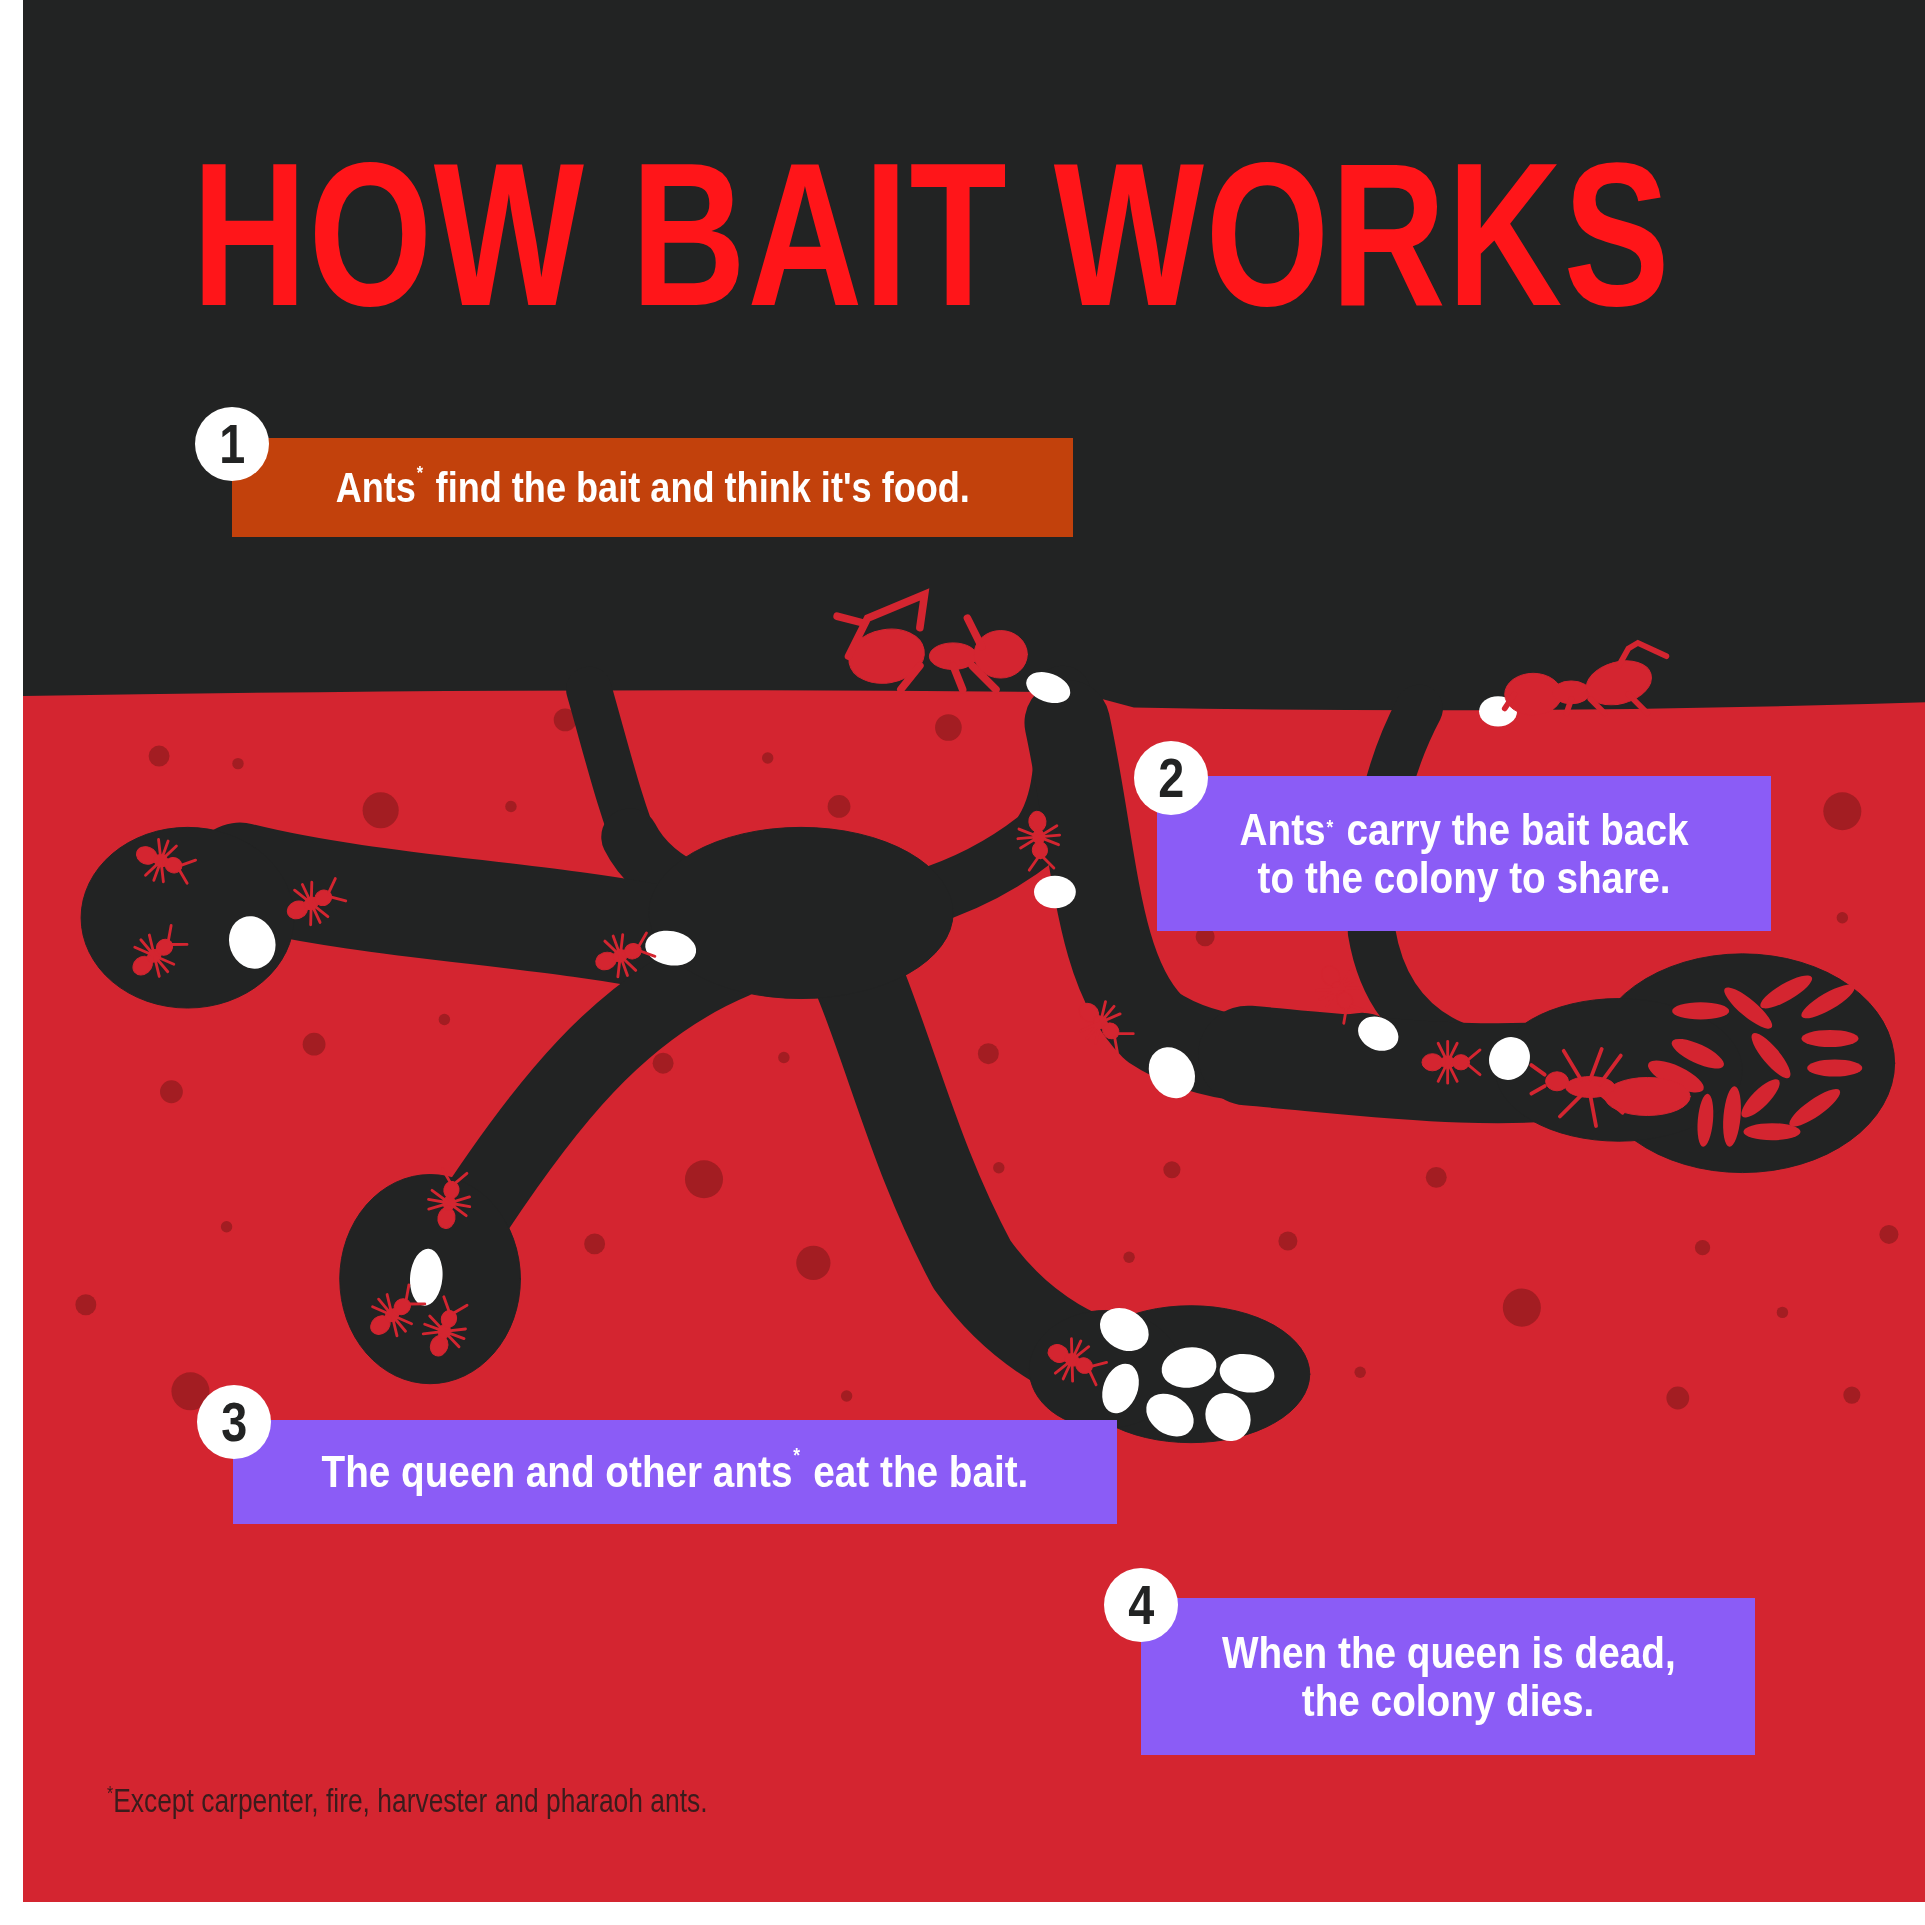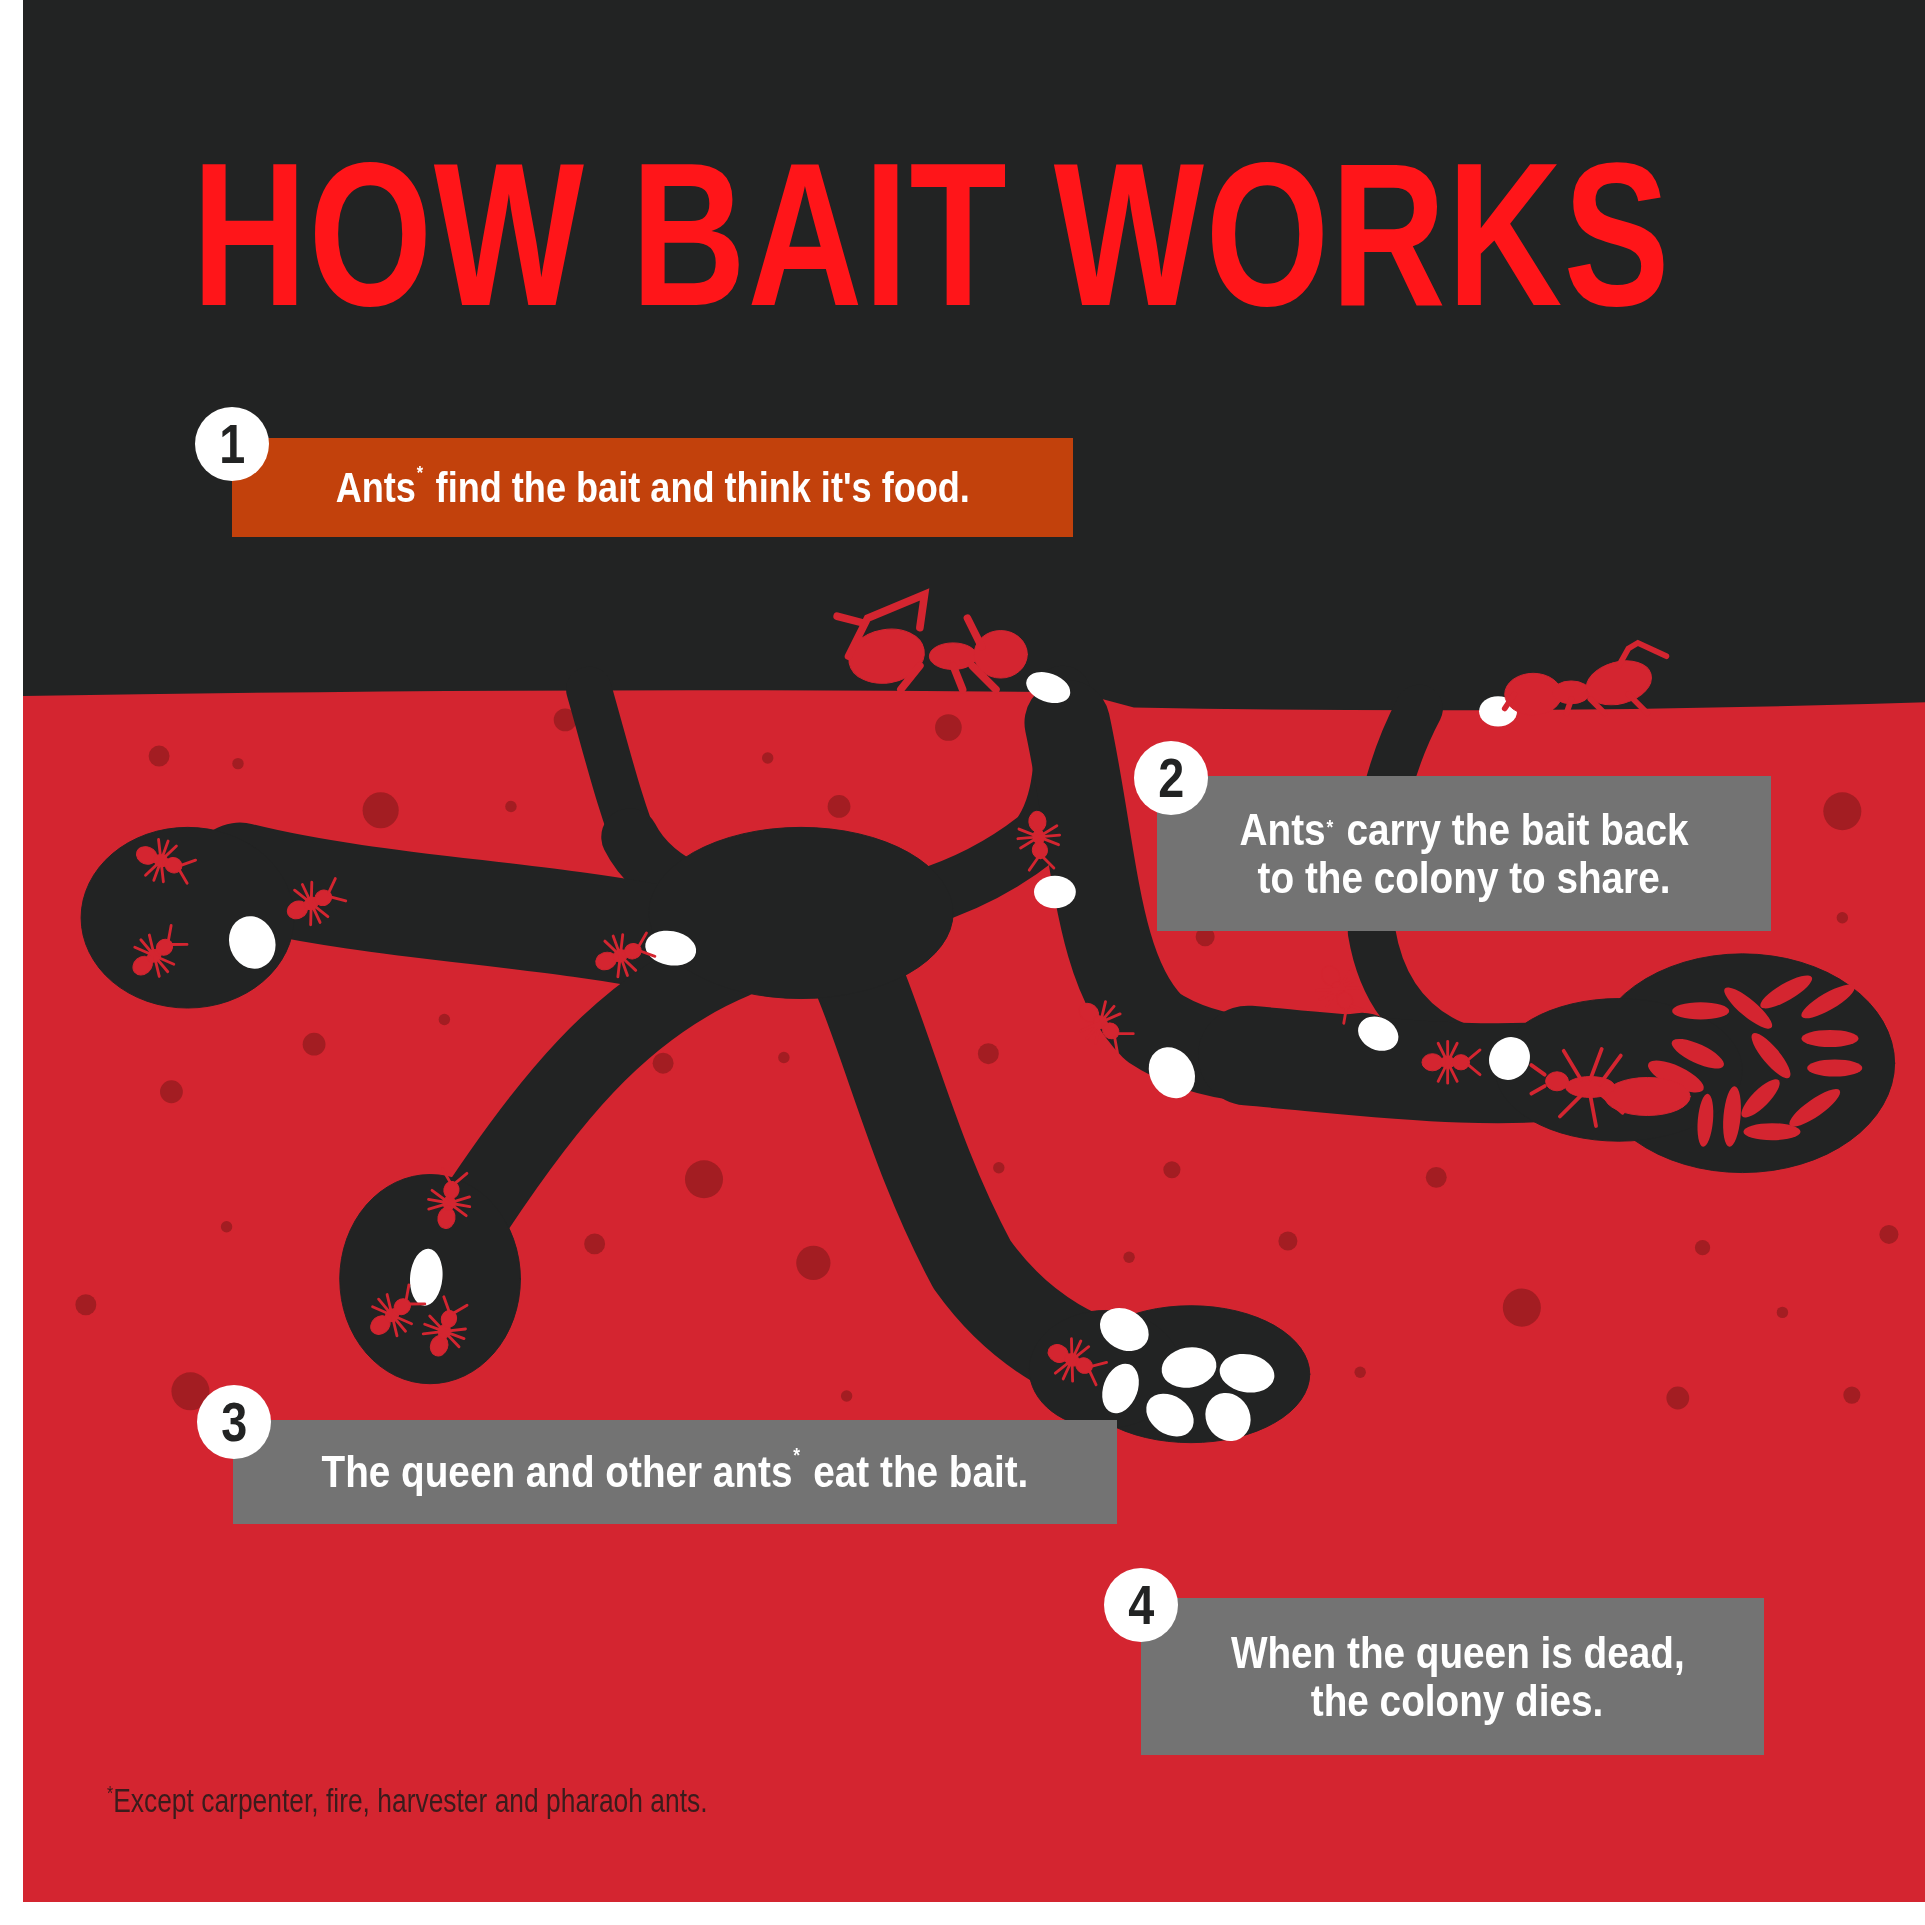--- a/index.html
+++ b/index.html
@@ -7,21 +7,21 @@
   #canvas{position:absolute;left:11.4px;top:0;width:1905px;height:1902px;overflow:hidden;background:#222323;margin-left:12px;}
   #art{position:absolute;left:0;top:0;}
   .title{position:absolute;left:169px;top:139px;width:1569px;height:190px;color:#ff1519;font-family:"Liberation Sans",sans-serif;font-weight:bold;font-size:204px;line-height:190px;letter-spacing:1.9px;white-space:nowrap;transform:scaleX(0.78);transform-origin:left top;}
   .step{position:absolute;}
   .box{position:absolute;color:#ffffff;font-family:"Liberation Sans",sans-serif;font-weight:bold;display:flex;flex-direction:column;align-items:center;justify-content:center;}
   .box .line{white-space:nowrap;display:block;transform:scaleX(0.86);}
   .box sup{font-size:0.45em;vertical-align:top;position:relative;top:-0.1em;margin-left:1px;margin-right:2.9px;}
   .badge{position:absolute;width:74px;height:74px;border-radius:50%;background:#ffffff;color:#222323;font-family:"Liberation Sans",sans-serif;font-weight:bold;font-size:55px;line-height:74px;text-align:center;}
   .badge span{display:inline-block;transform:scaleX(0.85);}
   .red-box{background:#c2410c;}
-  .dark-box{background:#737373;}
+  .dark-box{background:#8b5cf6;}
   .footnote{position:absolute;left:84px;top:1782px;color:#3a1c1c;font-family:"Liberation Sans",sans-serif;font-size:33px;white-space:nowrap;transform:scaleX(0.80);transform-origin:left top;}
   .footnote sup{font-size:0.6em;vertical-align:top;}
 </style>
 </head>
 <body>
 
 <div id="canvas">
 
   <svg id="art" width="1905" height="1902" viewBox="12 0 2003 2000">
 
@@ -192,21 +192,21 @@
   </div>
 
   <div class="step">
     <div class="box dark-box" style="left:210px;top:1420px;width:884px;height:104px;font-size:45px;">
       <span class="line"><span>The queen and other ants</span><sup>*</sup><span> eat the bait.</span></span>
     </div>
     <div class="badge" style="left:174px;top:1385px;"><span>3</span></div>
   </div>
 
   <div class="step">
-    <div class="box dark-box" style="left:1118px;top:1598px;width:614px;height:157px;font-size:45px;line-height:48px;padding-left:9px;">
+    <div class="box dark-box" style="left:1118px;top:1598px;width:614px;height:157px;font-size:45px;line-height:48px;">
       <span class="line"><span>When the queen is dead,</span></span>
       <span class="line"><span>the colony dies.</span></span>
     </div>
     <div class="badge" style="left:1081px;top:1568px;"><span>4</span></div>
   </div>
 
   <div class="footnote"><sup>*</sup><span>Except carpenter, fire, harvester and pharaoh ants.</span></div>
 </div>
 
 

